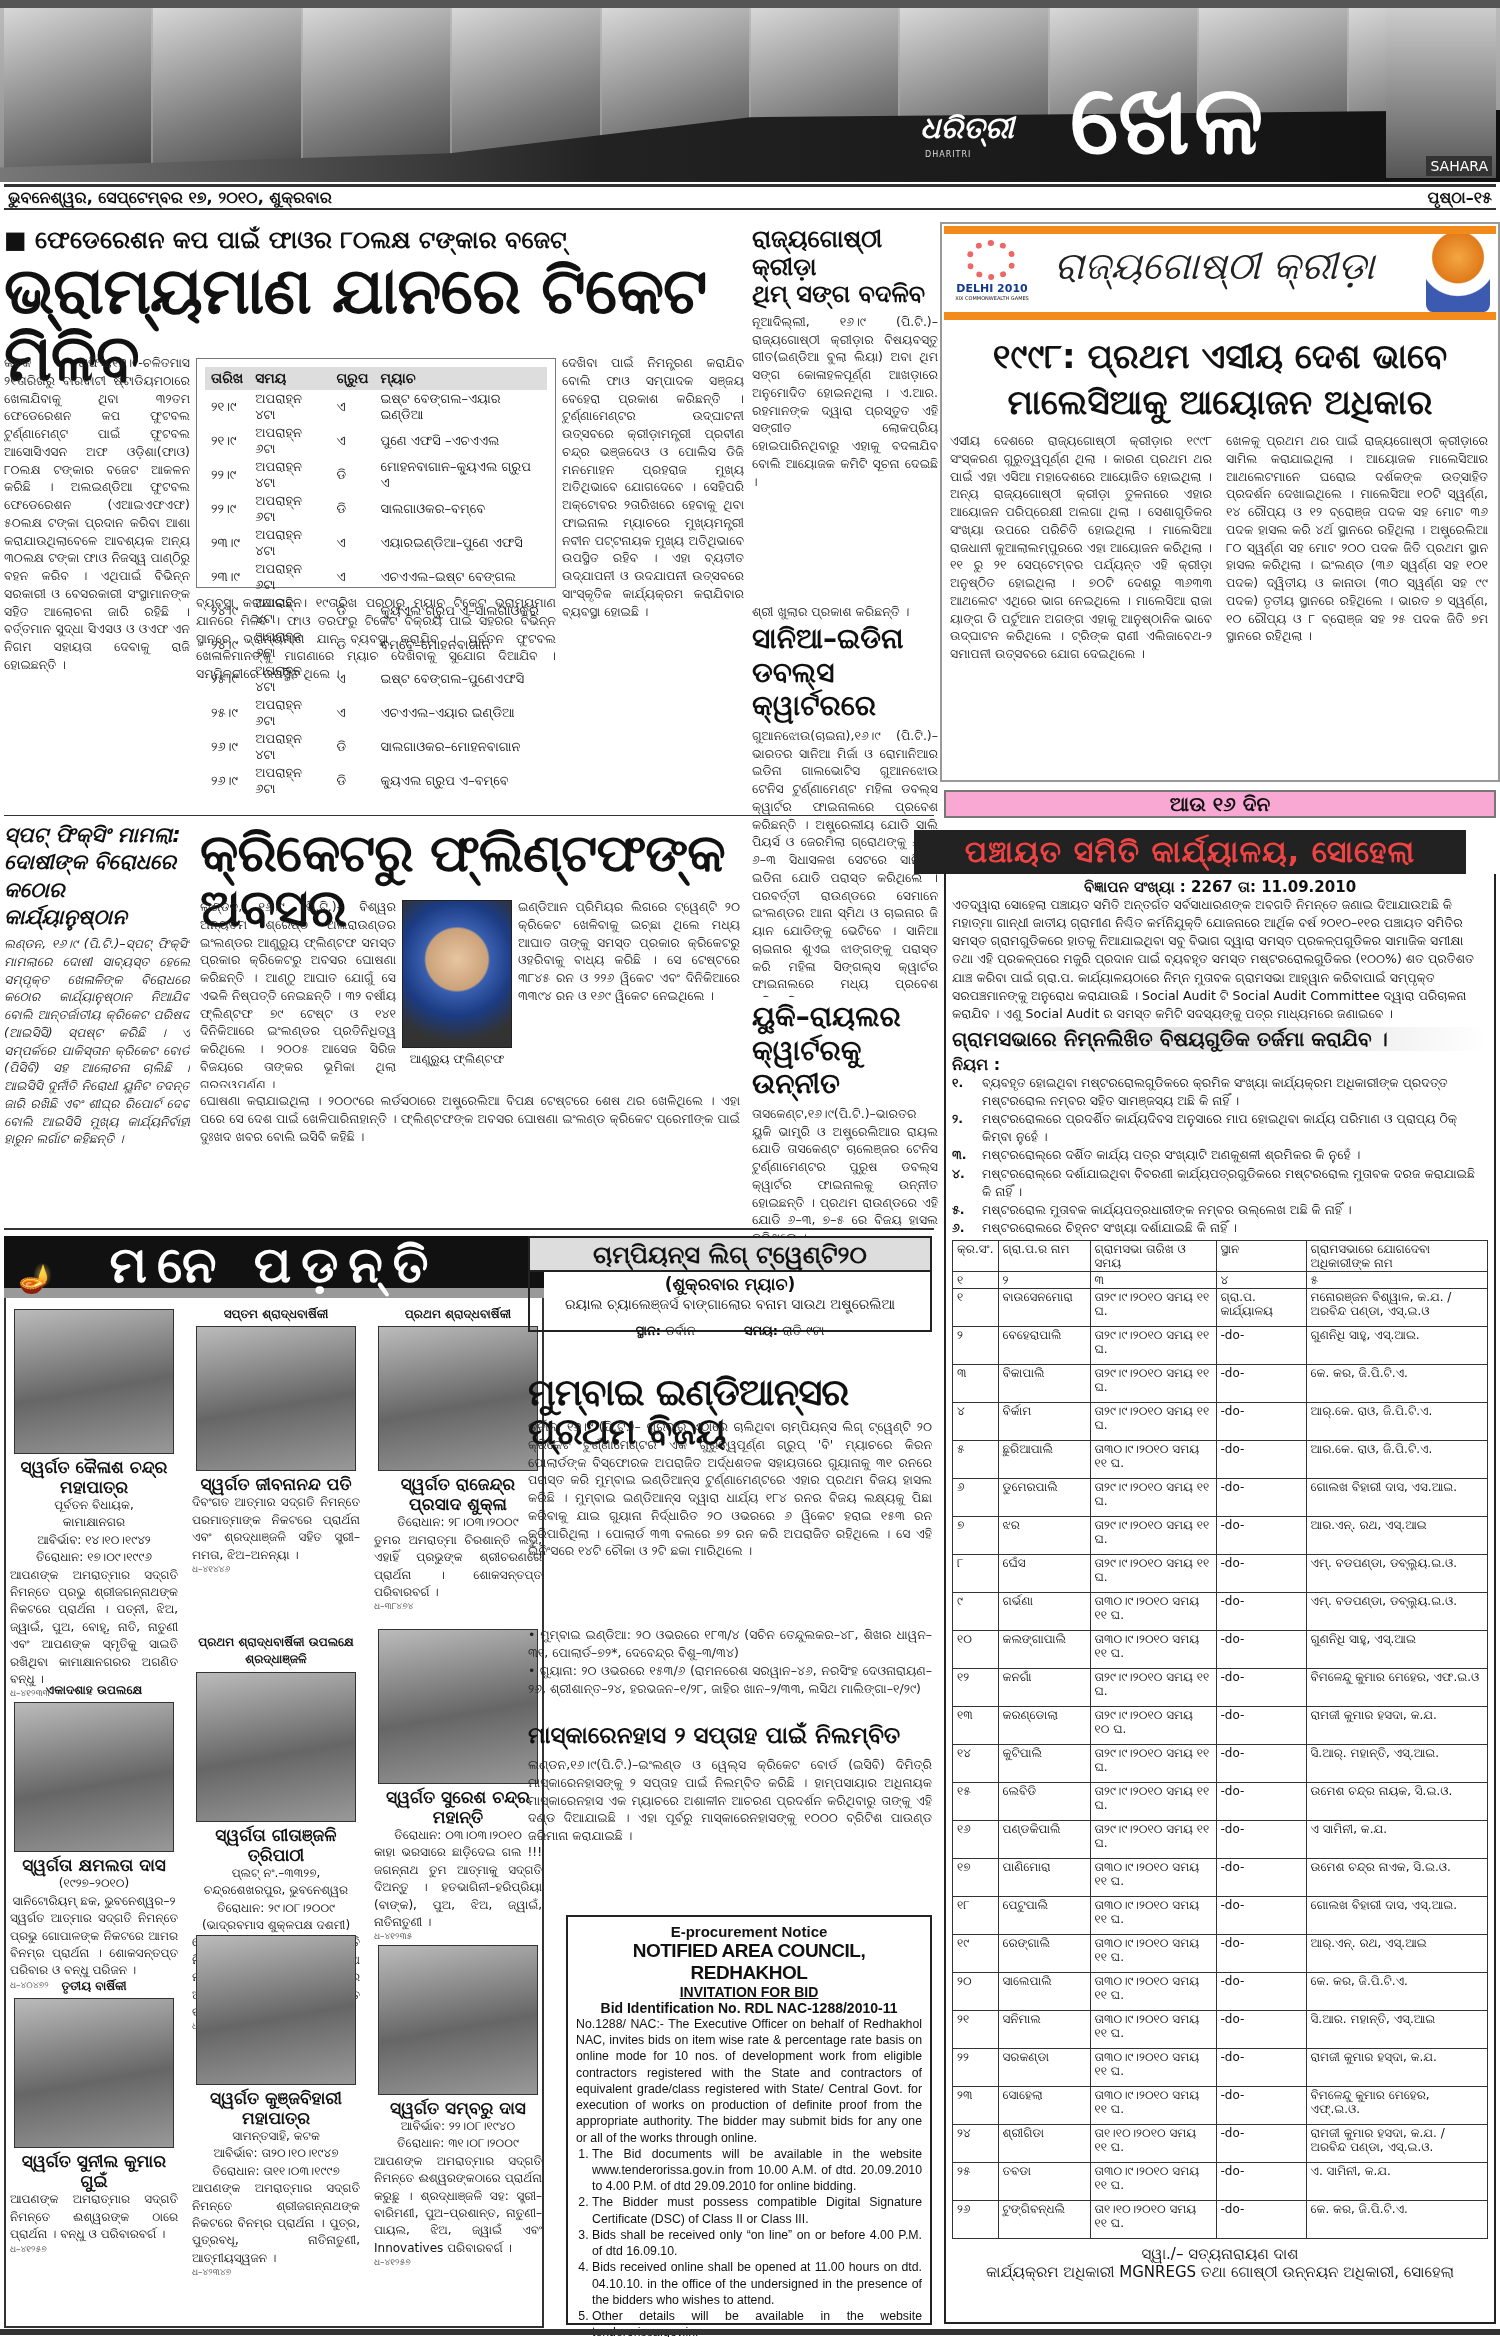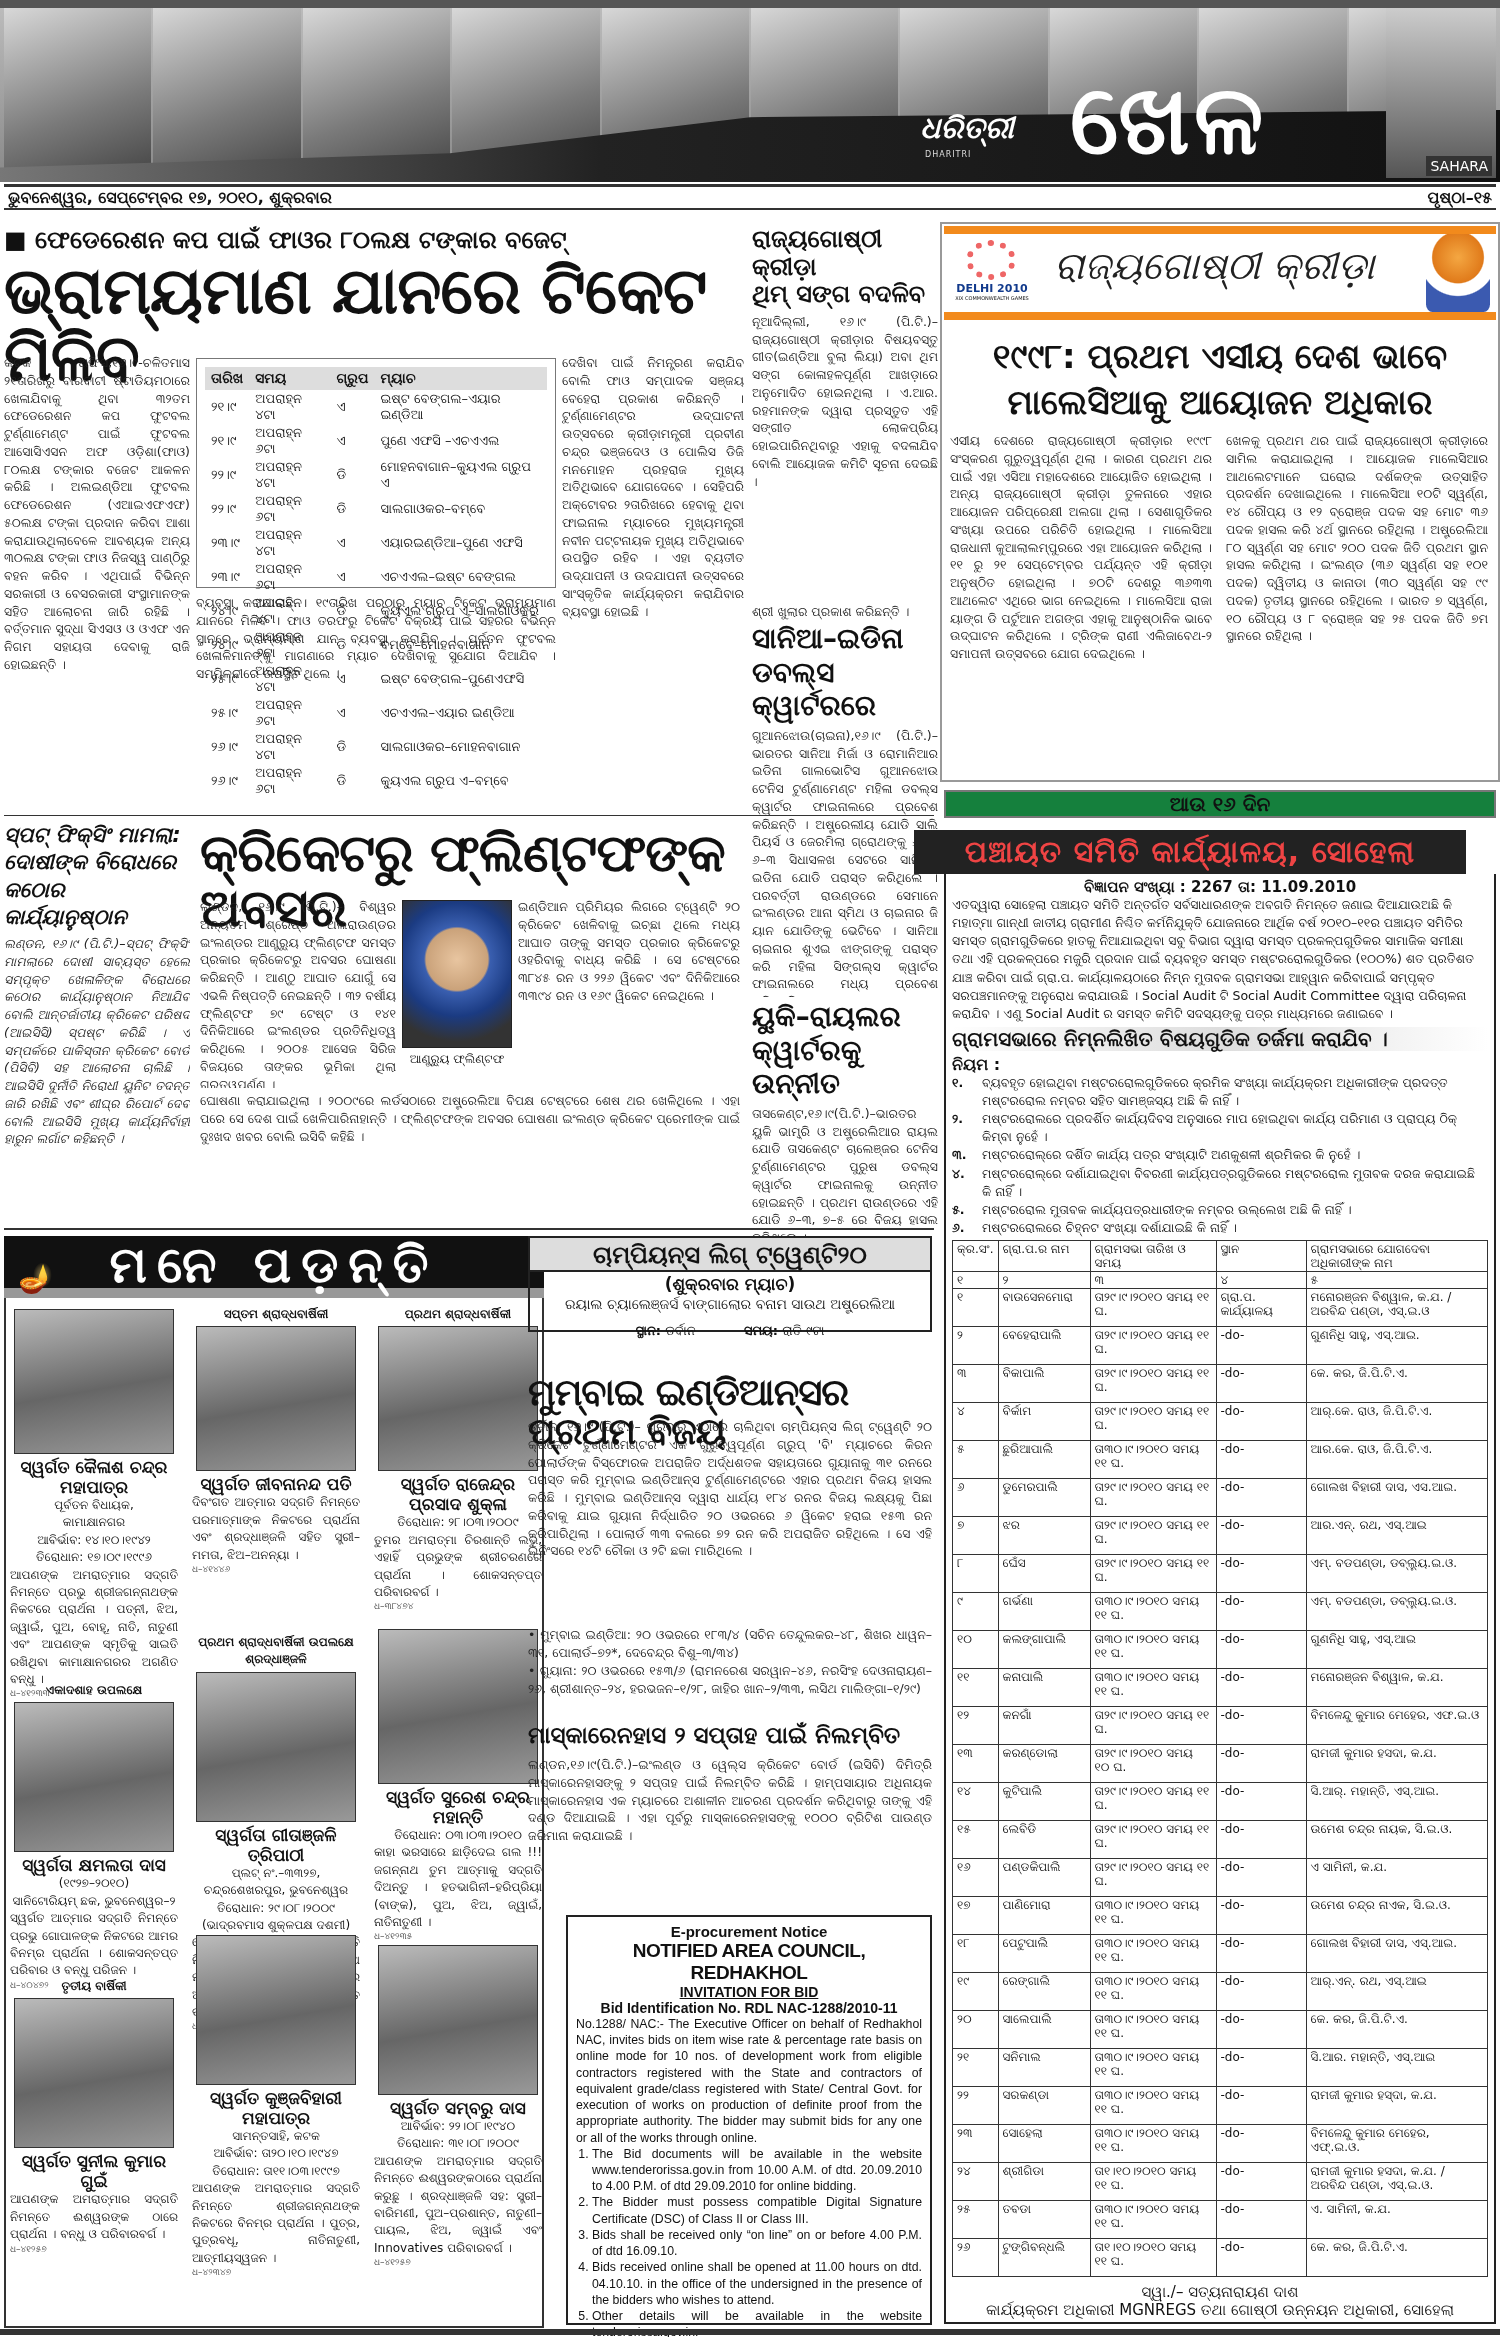--- a/index.html
+++ b/index.html
@@ -21,21 +21,21 @@
   table.fixtures { border-collapse: collapse; font-size: 13px; width: 100%; }
   table.fixtures th { background: #ddd; font-weight: bold; text-align: left; padding: 3px 6px; font-size: 14px; }
   table.fixtures td { padding: 1px 6px; }
   .box { border: 2px solid #333; }
   .cwg { left: 944px; top: 226px; width: 552px; height: 94px; background: #fff; border-top: 8px solid #f28a1c; border-bottom: 8px solid #f28a1c; }
   .cwg .logo { position: absolute; left: 8px; top: 4px; width: 80px; height: 70px; }
   .cwg .logo .rings { width: 50px; height: 40px; border-radius: 50%; border: 6px dotted #e66; margin: 2px 14px; }
   .cwg .logo .txt { font-size: 11px; font-weight: bold; color: #123a8c; text-align: center; }
   .cwg .script { position: absolute; left: 110px; top: 10px; font-size: 38px; font-style: italic; font-family: "DejaVu Serif", serif; color: #222; }
   .cwg .mascot { position: absolute; right: 6px; top: 0; width: 64px; height: 78px; background: radial-gradient(circle at 50% 30%,#f4a742 0,#e07a1a 40%,#fff 42%,#fff 60%,#3b5ab0 62%); border-radius: 30% 30% 10% 10%; }
-  .countdown { left: 944px; top: 790px; width: 552px; height: 28px; background: #15803d; border: 2px solid #777; text-align: center; font-size: 20px; font-weight: bold; line-height: 24px; }
+  .countdown { left: 944px; top: 790px; width: 552px; height: 28px; background: #f9a8d4; border: 2px solid #777; text-align: center; font-size: 20px; font-weight: bold; line-height: 24px; }
   .ad-title { left: 914px; top: 830px; width: 552px; height: 44px; background: #222; color: #ef4444; text-align: center; font-size: 30px; font-weight: bold; line-height: 44px; letter-spacing: 1px; }
   .ad-body { left: 944px; top: 874px; width: 552px; height: 1450px; border: 2px solid #222; border-top: none; padding: 4px 6px; }
   .ad-body p { font-size: 12.5px; line-height: 1.45; }
   table.gp { border-collapse: collapse; width: 100%; font-size: 12px; }
   table.gp td, table.gp th { border: 1px solid #333; padding: 1px 4px; vertical-align: top; text-align: left; font-weight: normal; }
   table.gp td { height: 38px; }
   table.gp tr.hdr td, table.gp tr.num td { height: 17px; }
   .obit-banner { left: 4px; top: 1236px; width: 540px; height: 62px; background: #111; color: #fff; font-size: 50px; font-weight: bold; text-align: center; line-height: 58px; letter-spacing: 10px; border-bottom: 10px solid #999; }
   .obit-area { left: 4px; top: 1298px; width: 540px; height: 1030px; border: 2px solid #333; border-top: none; }
   .photo { background: linear-gradient(170deg,#bbb,#666 55%,#999); border: 1px solid #333; }
@@ -464,27 +464,20 @@
           <td>ଏମ୍. ବଡପଣ୍ଡା, ଡବ୍ଲ୍ୟୁ.ଇ.ଓ.</td>
         </tr>
         <tr>
           <td>୧୦</td>
           <td>କଲଙ୍ଗାପାଲି</td>
           <td>ତା୩୦।୯।୨୦୧୦ ସମୟ ୧୧ ଘ.</td>
           <td>-do-</td>
           <td>ଗୁଣନିଧି ସାହୁ, ଏସ୍.ଆଇ</td>
         </tr>
         <tr>
-          <td>୧୧</td>
-          <td>କନାପାଲି</td>
-          <td>ତା୩୦।୯।୨୦୧୦ ସମୟ ୧୧ ଘ.</td>
-          <td>-do-</td>
-          <td>ମନୋରଞ୍ଜନ ବିଶ୍ୱାଳ, କ.ଯ.</td>
-        </tr>
-        <tr>
           <td>୧୨</td>
           <td>କନଗାଁ</td>
           <td>ତା୨୯।୯।୨୦୧୦ ସମୟ ୧୧ ଘ.</td>
           <td>-do-</td>
           <td>ବିମଳେନ୍ଦୁ କୁମାର ମେହେର, ଏଫ.ଇ.ଓ</td>
         </tr>
         <tr>
           <td>୧୩</td>
           <td>କରଣ୍ଡୋଲା</td>
           <td>ତା୨୯।୯।୨୦୧୦ ସମୟ ୧୦ ଘ.</td>

